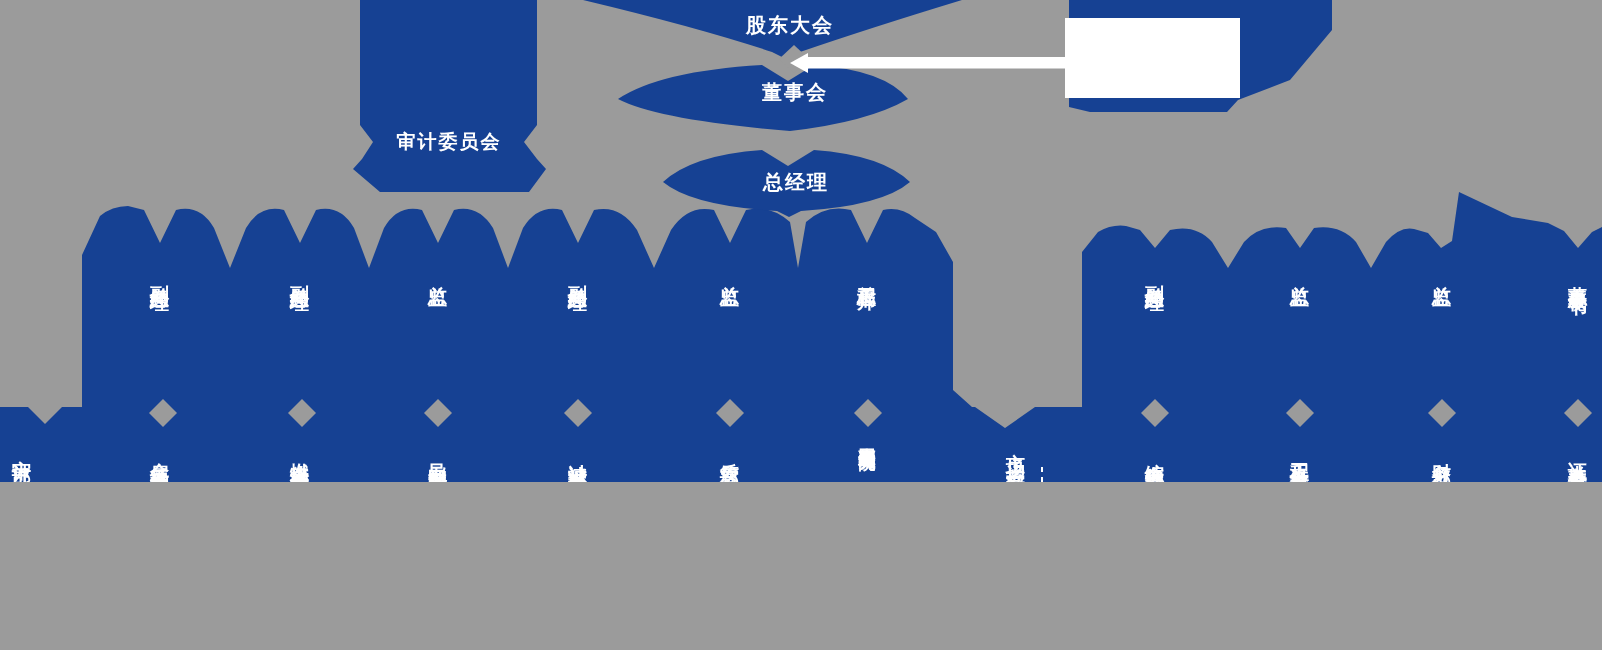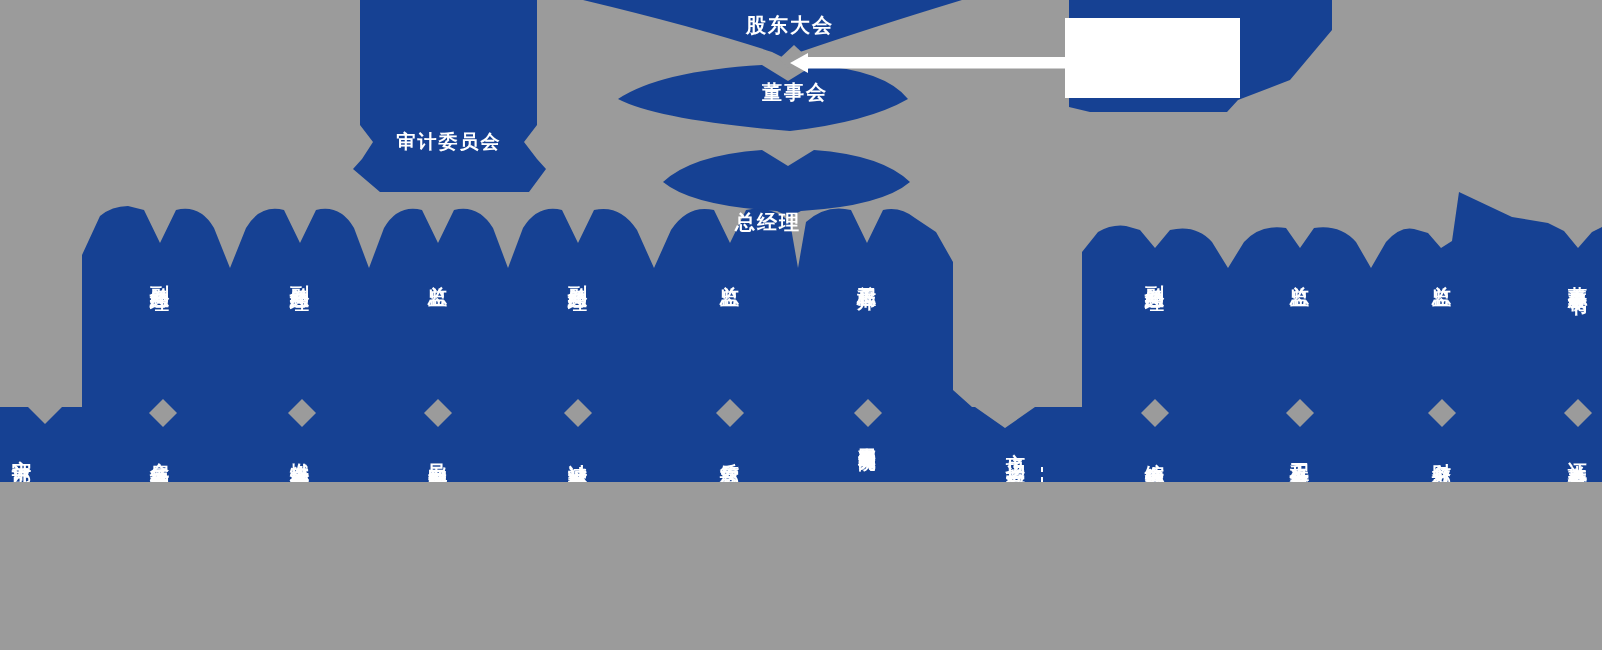--- a/index.html
+++ b/index.html
@@ -68,21 +68,21 @@
     <rect x="806" y="57" width="300" height="11.5" fill="#FFFFFF"></rect>
     <polygon fill="#FFFFFF" points="790,63 808,53 808,73"></polygon>
 
     <rect x="1065" y="18" width="175" height="80" fill="#FFFFFF"></rect>
 
     <line x1="1042" y1="467" x2="1042" y2="613" stroke="#FFFFFF" stroke-width="2" stroke-dasharray="5,5"></line>
   </svg>
 
   <div class="h-label" style="left:790px;top:25px;">股东大会</div>
   <div class="h-label" style="left:795px;top:92px;">董事会</div>
-  <div class="h-label" style="left:768px;top:182px;margin-top:40px;">总经理</div>
+  <div class="h-label" style="left:796px;top:182px;">总经理</div>
   <div class="h-label" style="left:449px;top:142px;font-size:19px;">审计委员会</div>
 
   <div class="v-label" style="left:160px;top:270px;">副总经理</div>
   <div class="v-label" style="left:300px;top:270px;">副总经理</div>
   <div class="v-label" style="left:438px;top:270px;">总监</div>
   <div class="v-label" style="left:578px;top:270px;">副总经理</div>
   <div class="v-label" style="left:730px;top:270px;">总监</div>
   <div class="v-label" style="left:867px;top:270px;">总工程师</div>
   <div class="v-label" style="left:1155px;top:270px;">副总经理</div>
   <div class="v-label" style="left:1300px;top:270px;">总监</div>

